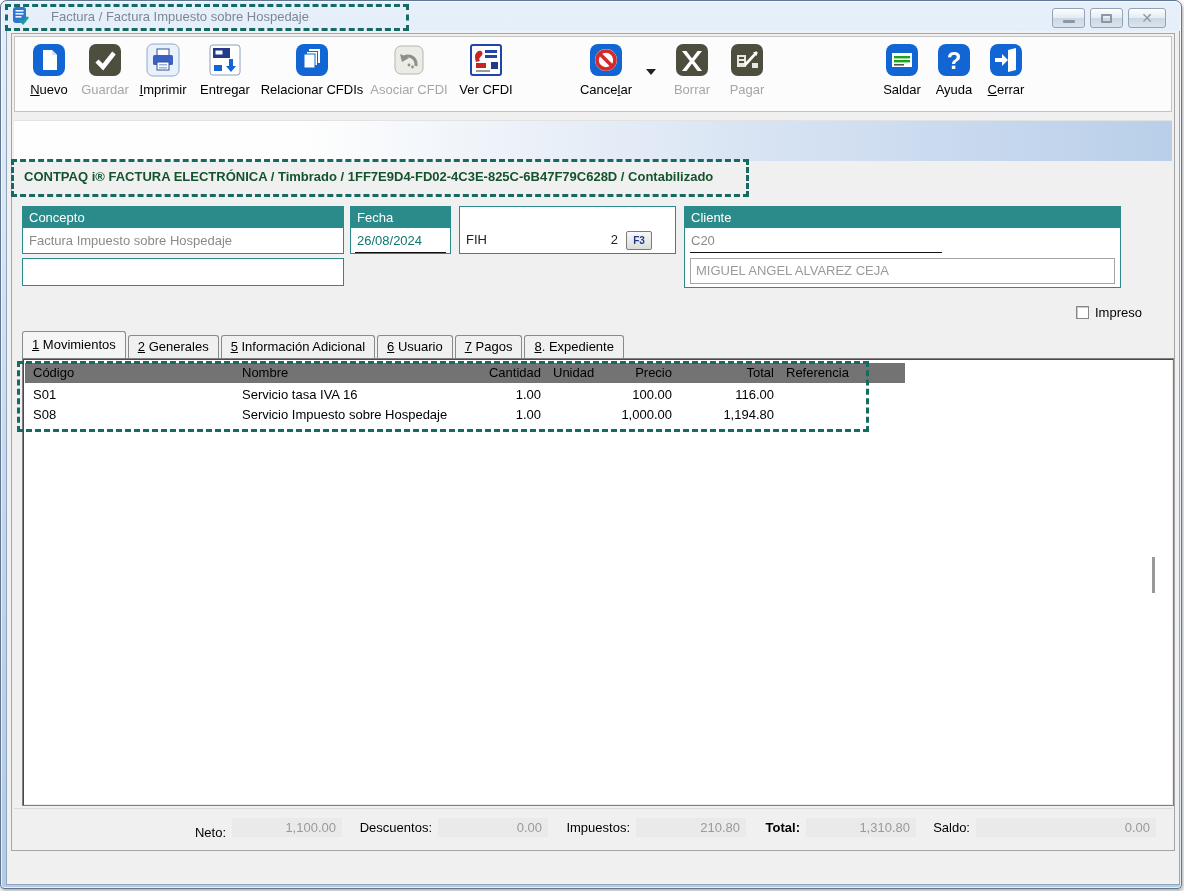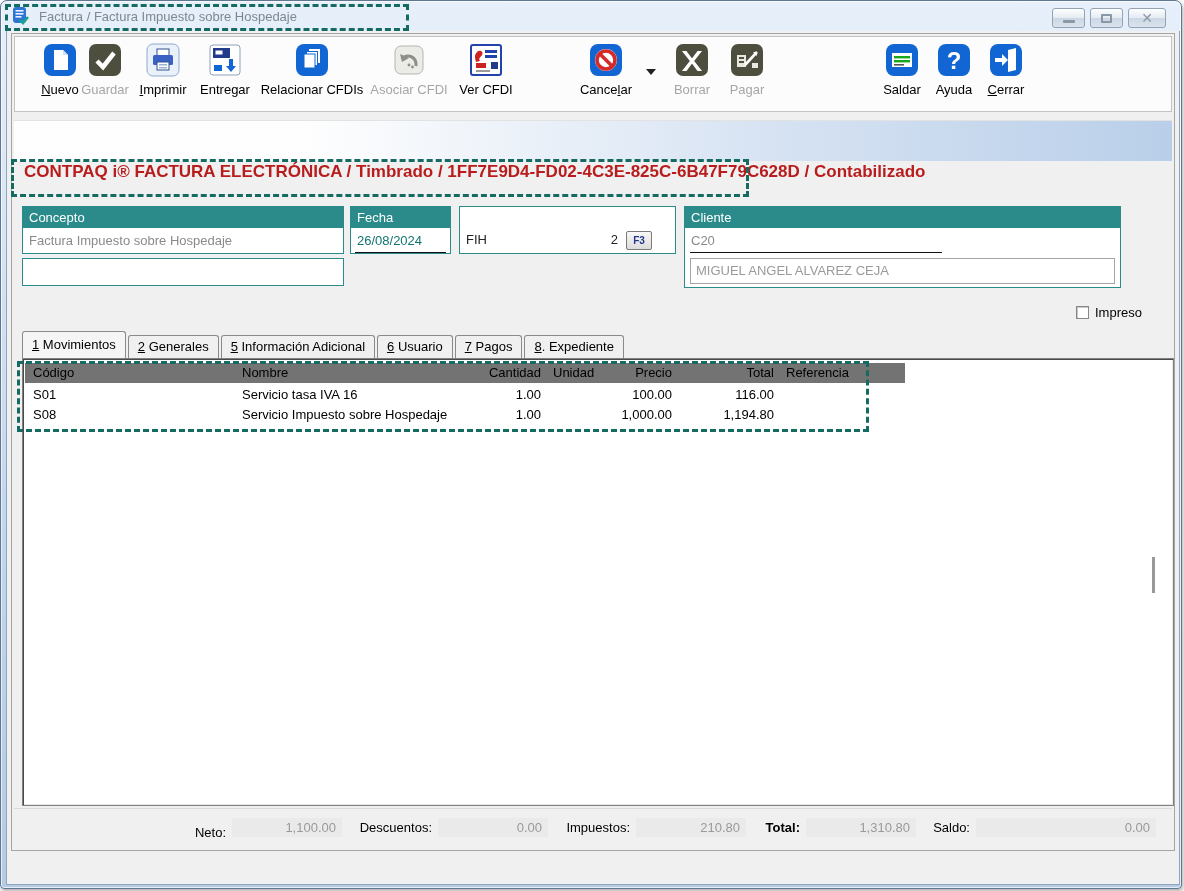--- a/index.html
+++ b/index.html
@@ -5,21 +5,21 @@
   html,body{margin:0;padding:0;width:1184px;height:891px;overflow:hidden;background:#fff;
     font-family:"Liberation Sans","DejaVu Sans",sans-serif;-webkit-font-smoothing:antialiased;}
   *{box-sizing:border-box;}
   .abs{position:absolute;}
 
   
   .frame{position:absolute;left:0;top:0;width:1182px;height:889px;border-radius:7px 7px 4px 4px;
     background:linear-gradient(#e7f0fa,#c2d6ec 60%,#b5cbe4);border:1px solid #5f7792;
     box-shadow:inset 0 0 0 1px rgba(255,255,255,.65), 1px 2px 4px rgba(0,0,0,.35);}
   .titlebar{position:absolute;left:0;top:0;right:0;height:30px;display:flex;align-items:center;padding:0 10px;}
-  .title-text{color:#7d8794;font-size:13px;margin-left:8px;white-space:nowrap;}
+  .title-text{color:#7d8794;font-size:13px;margin-left:20px;white-space:nowrap;}
   .winbtn{position:absolute;top:7px;height:20px;width:33px;border:1px solid #93a3b6;border-radius:3px;
     background:linear-gradient(#fdfefe,#e6ecf3 48%,#ccd7e4 52%,#dbe4ee);display:flex;align-items:center;justify-content:center;}
   .winbtn .glyph-min{width:12px;height:3px;background:#8a97a6;border-radius:1px;margin-top:7px;}
   .winbtn .glyph-max{width:11px;height:9px;border:2px solid #8a97a6;border-radius:1px;background:transparent;}
   .winbtn .glyph-close{color:#8a97a6;font-size:14px;font-weight:bold;line-height:1;}
 
   .content{position:absolute;left:5px;top:30px;width:1174px;height:854px;background:#f0f0f0;border:1px solid #93a5ba;border-top:none;}
 
   
   .panel{position:absolute;left:4px;top:2px;width:1164px;height:818px;background:#f0f0f0;border:1px solid #a5a5a5;}
@@ -31,21 +31,21 @@
   .tbtn .tlabel{display:block;margin-top:5px;font-size:13px;color:#000;white-space:nowrap;}
   .tbtn.disabled .tlabel{color:#a6a6a6;}
   .tlabel u{text-decoration:underline;}
   .dd-arrow{position:absolute;width:0;height:0;border-left:5px solid transparent;border-right:5px solid transparent;border-top:6px solid #222;}
   .adicionales{position:absolute;right:8px;top:52px;font-size:13px;color:#111;margin-top:37px;}
 
   
   .band{position:absolute;left:2px;top:86px;width:1158px;height:41px;background:linear-gradient(to right,#fefefe 25%,#d7e3f3 65%,#b9cfe9);border-top:1px solid #e2e2e2;}
 
   
-  .status-banner{position:absolute;left:12px;top:128px;font-size:17px;font-weight:bold;color:#b91c1c;white-space:nowrap;}
+  .status-banner{position:absolute;left:12px;top:135px;font-size:13px;font-weight:bold;color:#14532d;white-space:nowrap;}
 
   
   .group{position:absolute;border:1px solid #2b8b8b;background:#fff;}
   .group .ghead{height:21px;background:#2b8b8b;color:#fff;font-size:13px;line-height:21px;padding-left:6px;display:flex;}
   .gval-gray{color:#8a8a8a;font-size:13px;line-height:25px;padding-left:6px;white-space:nowrap;overflow:hidden;}
   .uline-black{position:absolute;border-bottom:1px solid #111;}
   .f3btn{position:absolute;width:26px;height:19px;border:1px solid #7a7a7a;border-radius:2px;
     background:linear-gradient(#f8f8f8,#dcdcdc);font-size:10px;font-weight:bold;color:#233a8c;text-align:center;line-height:18px;}
   .name-input{position:absolute;border:1px solid #a5a5a5;background:#fff;color:#9a9a9a;font-size:13px;line-height:24px;padding-left:5px;white-space:nowrap;overflow:hidden;}
   .checkbox{position:absolute;width:13px;height:13px;background:#fff;border:1px solid #888;box-shadow:inset 1px 1px 0 #c8c8c8;}
@@ -109,21 +109,21 @@
     </div>
   <div class="winbtn" style="left:1127px;width:38px;">
       <span class="glyph-close">✕</span>
     </div>
 
   <div class="content">
     <div class="panel">
 
       <div class="toolbar">
 
-        <div class="tbtn" style="left:8px;width:52px;margin-left:11px;">
+        <div class="tbtn" style="left:8px;width:52px;">
           <div class="icon-wrap">
             <svg width="34" height="34" viewBox="0 0 34 34">
                 <rect x="1" y="1" width="32" height="32" rx="8" class="blue-sq"></rect>
               <path d="M11 7 h9 l5 5 v15 h-14 z" fill="#fff"></path>
                 <path d="M20 7 l5 5 h-5 z" fill="#cfe0f5"></path>
               </svg>
           </div>
           <span class="tlabel"><u>N</u>uevo</span>
         </div>
 

